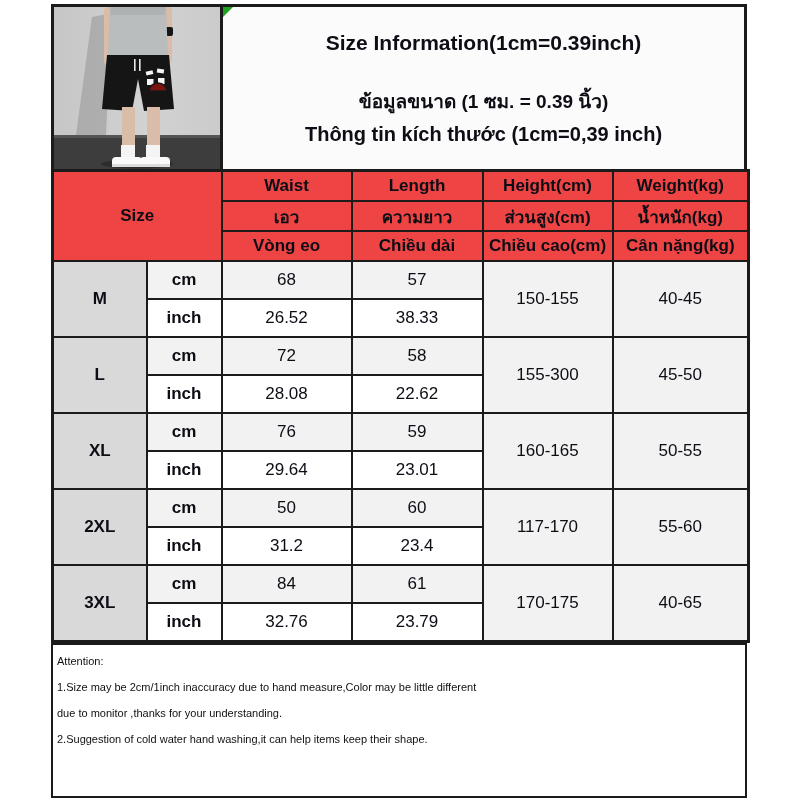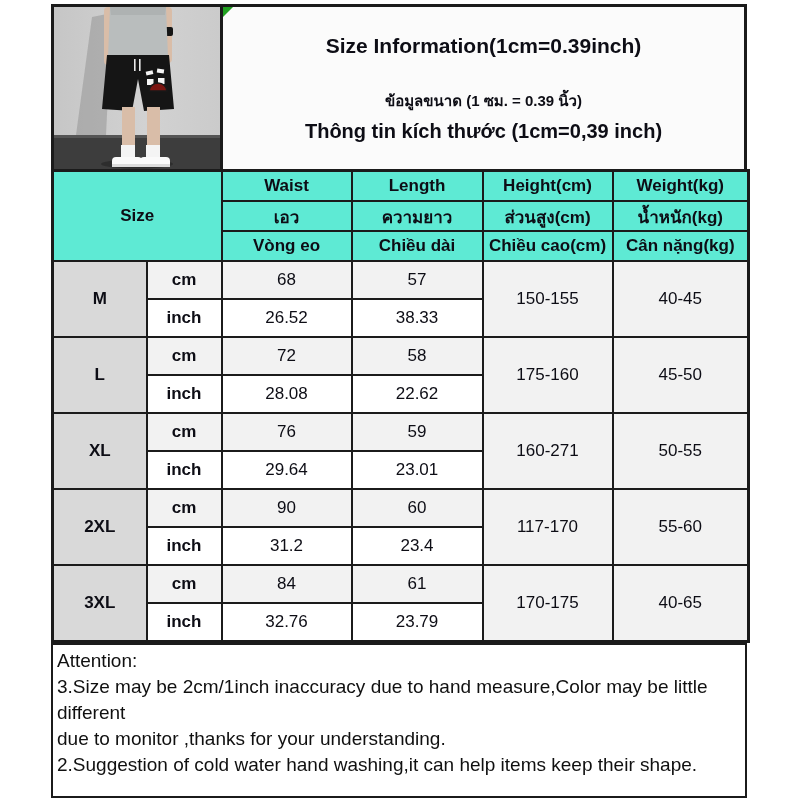--- a/index.html
+++ b/index.html
@@ -11,43 +11,43 @@
   .sheet{position:absolute;left:51px;top:4px;width:552px;}
 
   
   .top-row{display:flex;box-sizing:border-box;width:696px;height:168px;border:3px solid #1b1b1b;background:#fbfbfb;}
   .photo-cell{width:169px;height:100%;border-right:3px solid #1b1b1b;box-sizing:border-box;overflow:hidden;flex:none;}
   .photo-cell svg{display:block;}
   .title-cell{flex:1;position:relative;display:flex;flex-direction:column;justify-content:center;align-items:center;gap:7px;background:#fbfbfb;}
   .corner-triangle{position:absolute;left:0;top:0;width:0;height:0;
     border-top:10px solid #21a121;border-right:10px solid transparent;}
   .title-en{font-size:21px;font-weight:bold;letter-spacing:0px;}
-  .title-th{font-size:15px;font-weight:bold;margin-top:24px;}
+  .title-th{font-size:19px;font-weight:bold;margin-top:24px;}
   .title-vi{font-size:20px;font-weight:bold;}
 
   
   table.size-table{width:696px;border-collapse:collapse;table-layout:fixed;margin-top:-3px;}
   table.size-table td{
     border:2px solid #1b1b1b;text-align:center;vertical-align:middle;
     font-size:17px;padding:0;overflow:hidden;white-space:nowrap;
   }
   table.size-table{border:3px solid #1b1b1b;}
-  tr.hrow td{height:28px;background:#5eead4;font-weight:bold;}
+  tr.hrow td{height:28px;background:#ef4444;font-weight:bold;}
   tr.drow td{height:36px;}
   td.size-head{background:#d9d9d9;font-size:30px;font-weight:bold;}
   td.size-label{background:#d9d9d9;font-weight:bold;font-size:17px;}
   td.unit{font-weight:bold;}
   td.light{background:#f2f2f2;}
   td.white{background:#ffffff;}
 
   
   .attention{
     box-sizing:border-box;width:696px;height:156px;margin-top:-1px;
     border:2px solid #1b1b1b;border-top:3px solid #1b1b1b;background:#ffffff;
-    padding:3px 4px;font-size:19px;line-height:26px;color:#101010;
+    padding:3px 4px;font-size:11px;line-height:26px;color:#101010;
   }
 </style>
 </head>
 <body>
 
 <div class="page">
   <div class="sheet">
 
     <div class="top-row">
       <div class="photo-cell">
@@ -145,47 +145,47 @@
           <td class="unit white">inch</td>
           <td class="white">26.52</td>
           <td class="white">38.33</td>
         </tr>
 
         <tr class="drow">
           <td class="size-label" rowspan="2">L</td>
           <td class="unit light">cm</td>
           <td class="light">72</td>
           <td class="light">58</td>
-          <td class="light" rowspan="2">175-160</td>
+          <td class="light" rowspan="2">155-300</td>
           <td class="light" rowspan="2">45-50</td>
         </tr>
         <tr class="drow">
           <td class="unit white">inch</td>
           <td class="white">28.08</td>
           <td class="white">22.62</td>
         </tr>
 
         <tr class="drow">
           <td class="size-label" rowspan="2">XL</td>
           <td class="unit light">cm</td>
           <td class="light">76</td>
           <td class="light">59</td>
-          <td class="light" rowspan="2">160-271</td>
+          <td class="light" rowspan="2">160-165</td>
           <td class="light" rowspan="2">50-55</td>
         </tr>
         <tr class="drow">
           <td class="unit white">inch</td>
           <td class="white">29.64</td>
           <td class="white">23.01</td>
         </tr>
 
         <tr class="drow">
           <td class="size-label" rowspan="2">2XL</td>
           <td class="unit light">cm</td>
-          <td class="light">90</td>
+          <td class="light">50</td>
           <td class="light">60</td>
           <td class="light" rowspan="2">117-170</td>
           <td class="light" rowspan="2">55-60</td>
         </tr>
         <tr class="drow">
           <td class="unit white">inch</td>
           <td class="white">31.2</td>
           <td class="white">23.4</td>
         </tr>
 
@@ -200,19 +200,19 @@
         <tr class="drow">
           <td class="unit white">inch</td>
           <td class="white">32.76</td>
           <td class="white">23.79</td>
         </tr>
       </tbody>
     </table>
 
     <div class="attention">
       <div>Attention:</div>
-      <div>3.Size may be 2cm/1inch inaccuracy due to hand measure,Color may be little different</div>
+      <div>1.Size may be 2cm/1inch inaccuracy due to hand measure,Color may be little different</div>
       <div>due to monitor ,thanks for your understanding.</div>
       <div>2.Suggestion of cold water hand washing,it can help items keep their shape.</div>
     </div>
 
   </div>
 </div>
 
 </body></html>

